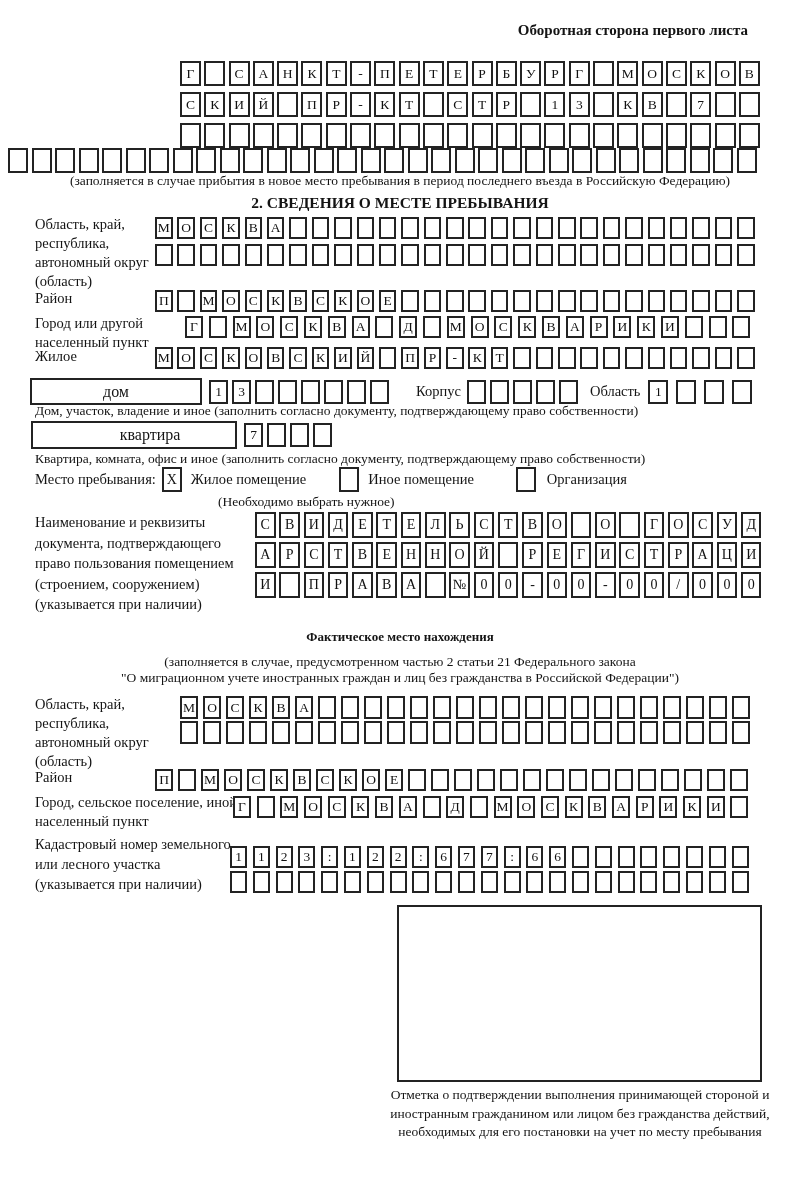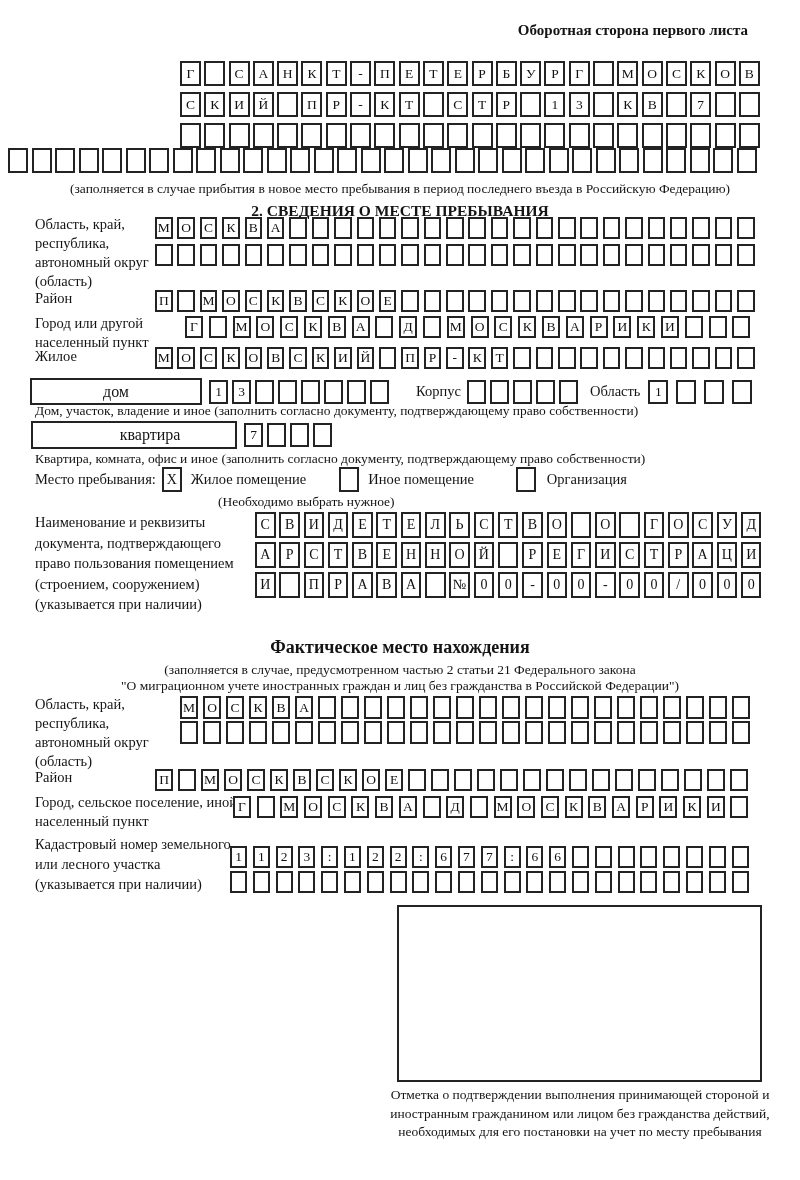--- a/index.html
+++ b/index.html
@@ -1,21 +1,21 @@
 <!DOCTYPE html>
 <html><head>
 <meta charset="utf-8">
 <style>
   html,body{margin:0;padding:0;background:#fff;}
   .page{position:relative;width:800px;height:1180px;background:#ffffff;overflow:hidden;
         font-family:"Liberation Serif","DejaVu Serif",serif;color:#141414;}
   .abs{position:absolute;}
   .lbl{font-size:14.5px;line-height:19px;}
   .cap{font-size:13.5px;}
-  .ctr{left:0;width:800px;text-align:center;margin-top:8px;}
+  .ctr{left:0;width:800px;text-align:center;}
   .bold{font-weight:bold;}
 
   .row{display:flex;}
   .cell{box-sizing:border-box;border:2px solid #232323;background:#fff;flex:none;
         display:flex;align-items:center;justify-content:center;font-size:13.5px;color:#111;}
   .cells-a{gap:3.3px}  .cells-a .cell{width:21px;height:25px;}
   .cells-b{gap:3.5px}  .cells-b .cell{width:20px;height:25px;}
   .cells-s{gap:4.9px}  .cells-s .cell{width:17.5px;height:22px;}
   .cells-g{gap:5.8px}  .cells-g .cell{width:18px;height:22px;}
   .cells-d{gap:4px}    .cells-d .cell{width:19px;height:24px;}
@@ -54,21 +54,21 @@
   #kvbox{width:206px;height:28px;padding-left:32px;}
   #cap1{left:35px;top:403px;}
   #kvrow{left:31px;top:421px;align-items:center;}
   #cap2{left:35px;top:451px;}
   #mestorow{left:35px;top:467px;align-items:center;}
   #note2{left:218px;top:494px;}
   #l-doc{left:35px;top:512px;width:218px;line-height:20.5px;}
   #r-doc1{left:255px;top:512px;}
   #r-doc2{left:255px;top:542px;}
   #r-doc3{left:255px;top:572px;}
-  #facttitle{top:629px;font-size:18px;}
+  #facttitle{top:629px;font-size:13px;}
   #factsub1{top:654px;}
   #factsub2{top:670px;}
   #l-obf{left:35px;top:695px;width:152px;}
   #r-obf1{left:180px;top:696px;}
   #r-obf2{left:180px;top:721px;}
   #l-raionf{left:35px;top:768px;}
   #r-raionf{left:155px;top:769px;}
   #l-gorodf{left:35px;top:793px;width:205px;}
   #r-gorodf{left:233px;top:796px;}
   #l-kad{left:35px;top:834px;width:200px;line-height:20px;}

